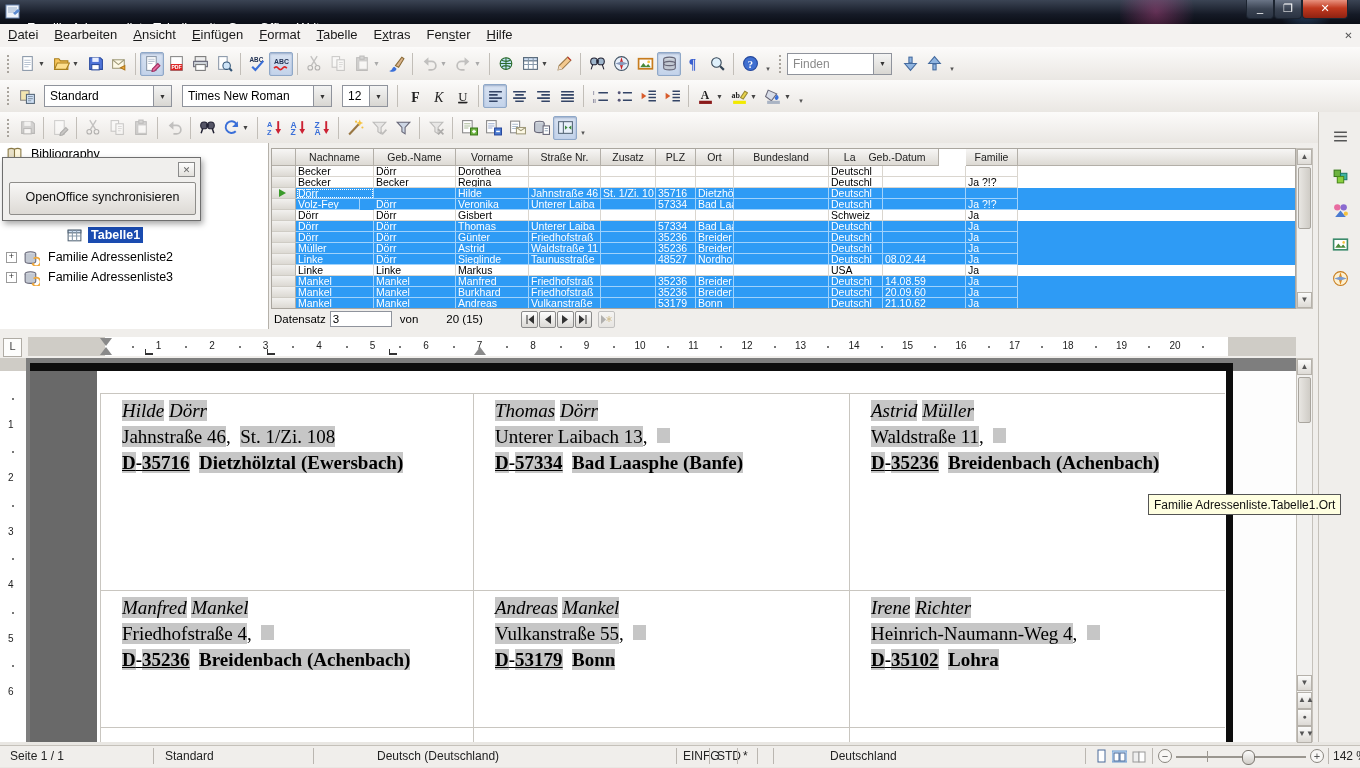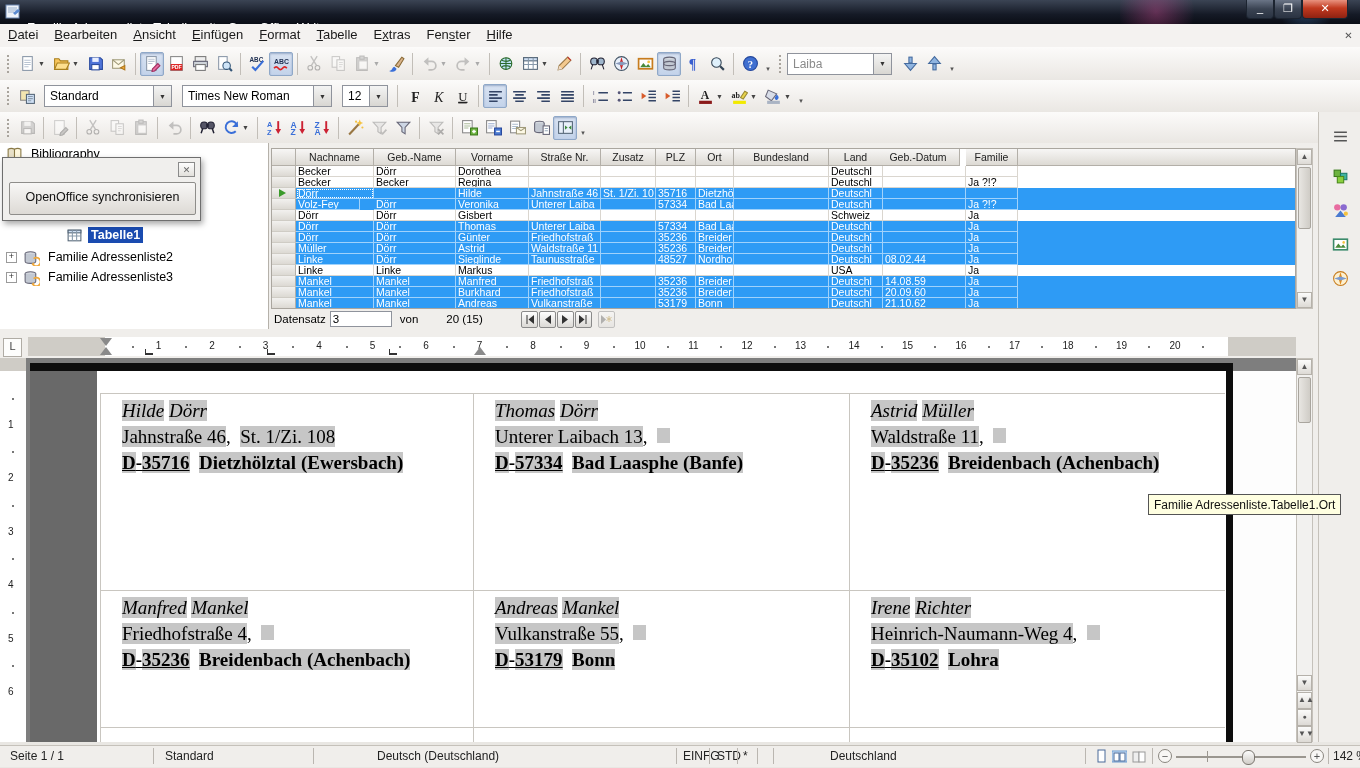--- a/index.html
+++ b/index.html
@@ -392,21 +392,21 @@
           <span class="tbtn">
             <svg width="17" height="17" viewBox="0 0 16 16">
               <circle cx="8" cy="8" r="6.5" fill="#3f6fd0" stroke="#24479c"></circle>
               <text x="8" y="11.8" font-size="10" text-anchor="middle" fill="#fff" font-family="serif" font-weight="bold">?</text>
             </svg>
           </span>
         </span>
       <span class="ovf">▾</span>
       <span class="grip"></span>
       <span class="combo" id="find-combo" style="width:105px;">
-        <span class="cval" style="color:#8a8a8a;">Laiba</span>
+        <span class="cval" style="color:#8a8a8a;">Finden</span>
         <span class="cbtn">▼</span>
       </span>
       <span id="find-btns" style="display:flex;align-items:center;margin-left:6px;">
           <span class="tbtn">
             <svg width="17" height="17" viewBox="0 0 16 16">
               <rect x="6.5" y="2" width="3" height="5.5" fill="#8fb4e0" stroke="#446a9e"></rect>
               <path d="M8 14.5L13.5 8h-11z" fill="#8fb4e0" stroke="#446a9e"></path>
             </svg>
           </span>
           <span class="tbtn">
@@ -775,21 +775,21 @@
       <div class="gh" style="left:0;width:24px;"></div>
       <div class="gh" style="left:24px;width:78px;">Nachname</div>
       <div class="gh" style="left:102px;width:82px;">Geb.-Name</div>
       <div class="gh" style="left:184px;width:73px;">Vorname</div>
       <div class="gh" style="left:257px;width:72px;">Straße Nr.</div>
       <div class="gh" style="left:329px;width:55px;">Zusatz</div>
       <div class="gh" style="left:384px;width:40px;">PLZ</div>
       <div class="gh" style="left:424px;width:38px;">Ort</div>
       <div class="gh" style="left:462px;width:95px;">Bundesland</div>
       <div class="gh" style="left:557px;width:54px;">Land</div>
-      <div class="gh" style="left:605px;width:83px;">Geb.-Datum</div>
+      <div class="gh" style="left:584px;width:83px;">Geb.-Datum</div>
       <div class="gh" style="left:694px;width:52px;">Familie</div>
       <div class="gh" style="left:746px;width:279px;"></div>
       <div class="grow" style="top:17px;">
         <span class="rowhdr"></span>
         <span class="gcell" style="left:24px;width:78px;">Becker</span>
         <span class="gcell" style="left:102px;width:82px;">Dörr</span>
         <span class="gcell" style="left:184px;width:73px;">Dorothea</span>
         <span class="gcell" style="left:257px;width:72px;"></span>
         <span class="gcell" style="left:329px;width:55px;"></span>
         <span class="gcell" style="left:384px;width:40px;"></span>

